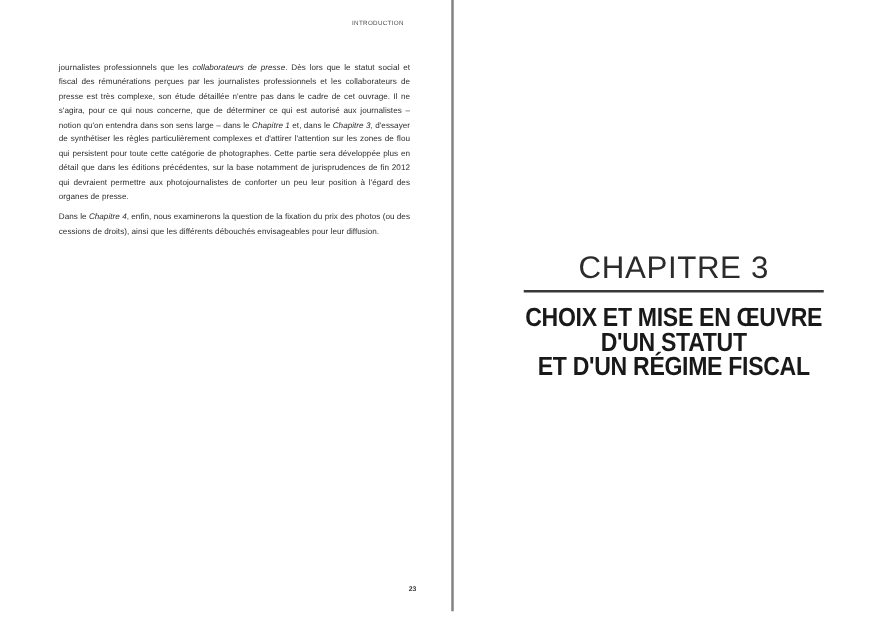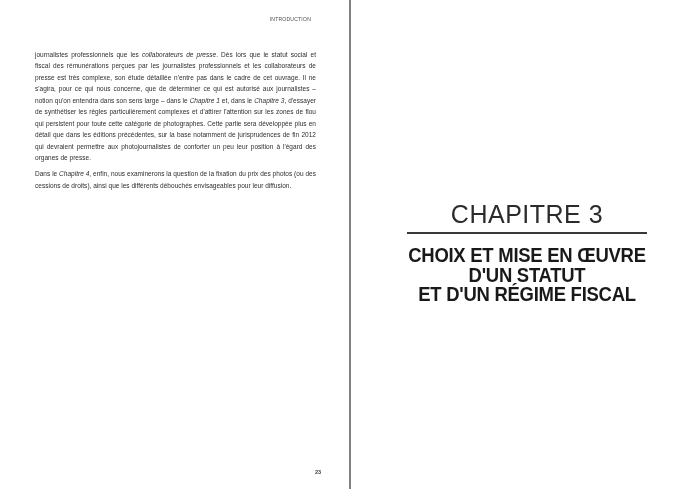--- a/index.html
+++ b/index.html
@@ -3,21 +3,21 @@
 <meta charset="utf-8">
 <style>
   html, body { margin: 0; padding: 0; }
   body {
     width: 700px; height: 496px;
     background: #ffffff;
     font-family: "Liberation Sans", sans-serif;
     overflow: hidden;
     position: relative;
   }
-  .spread { position: absolute; inset: 0; background: #ffffff; }
+  .spread { position: absolute; inset: 0; background: #ffffff; margin-left: 12px; }
 
   .page { position: absolute; top: 0; bottom: 0; }
   .page-left  { left: 0;   width: 348px; }
   .page-right { left: 350px; width: 350px; }
 
   .divider {
     position: absolute;
     left: 348.5px; top: 0;
     width: 2px; height: 489px;
     background: #828282;

